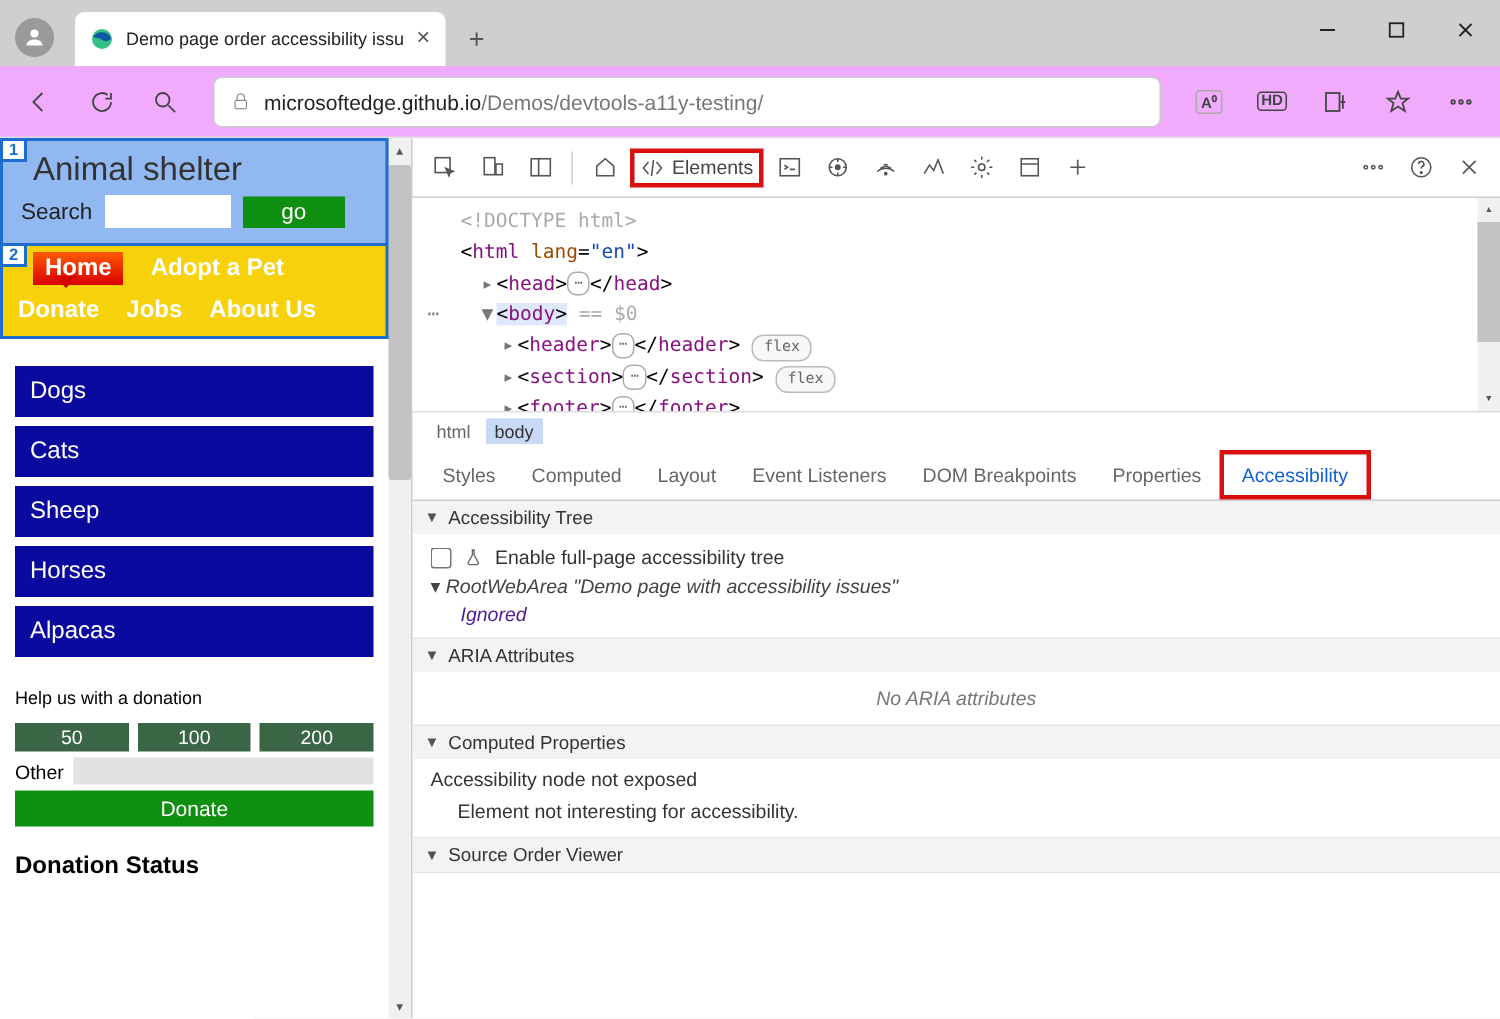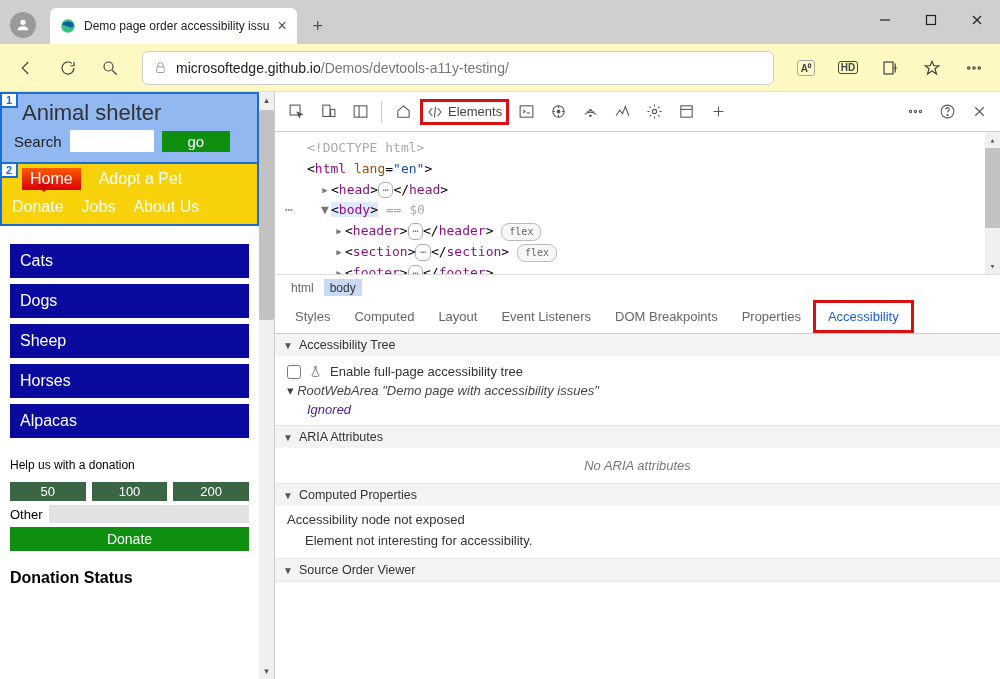--- a/index.html
+++ b/index.html
@@ -11,21 +11,21 @@
 .profile-icon svg { width:16px;height:16px;fill:#fff; }
 .tab { height: 36px; background: #fff; border-radius: 6px 6px 0 0; display: flex; align-items: center; padding: 0 10px; gap: 8px; max-width: 260px; margin-left: 4px; }
 .tab .favicon { width: 16px; height: 16px; }
 .tab-title { font-size: 12px; white-space: nowrap; overflow: hidden; text-overflow: ellipsis; flex: 1; color: #222; }
 .tab-close { font-size: 16px; color: #555; cursor: pointer; }
 .newtab { width: 30px; height: 30px; display: flex; align-items:center; justify-content:center; font-size:18px; color:#555; margin-left:6px; margin-bottom:3px; cursor:pointer; }
 .win-controls { position:absolute; right:0; top:0; display:flex; height:40px; }
 .win-controls div { width:46px; display:flex; align-items:center; justify-content:center; font-size:14px; color:#222; cursor:pointer; }
 .win-controls svg { width:12px; height:12px; stroke:#222; fill:none; stroke-width:1.2; }
 
-.toolbar { height: 48px; background:#fef9c3; display:flex; align-items:center; padding:16px 8px; gap:6px; border-bottom:1px solid #ddd; }
+.toolbar { height: 48px; background:#f0abfc; display:flex; align-items:center; padding:16px 8px; gap:6px; border-bottom:1px solid #ddd; }
 .tbtn { width:36px; height:36px; display:flex; align-items:center; justify-content:center; color:#444; cursor:pointer; border-radius:4px; }
 .tbtn svg { width:18px;height:18px;stroke:#444;fill:none;stroke-width:1.6; }
 .addrbar { flex:1; display:flex; align-items:center; background:#fff; border:1px solid #ccc; border-radius:6px; height:34px; padding:0 10px; gap:8px; margin:0 8px; }
 .addrbar svg { width:15px;height:15px;stroke:#666;fill:none; }
 .url { font-size:14px; color:#777; display:flex; align-items:center; }
 .urlhost { color:#222; }
 
 .content-row { display:flex; height:calc(679px - 44px - 48px); background:#fff; }
 
 
@@ -36,21 +36,21 @@
 
 .page-header { background:#92b8f1; padding:6px 12px 10px; border:2px solid #1c6dd0; position:relative; margin-right:15px; }
 .badge { position:absolute; background:#fff; border:2px solid #1c6dd0; color:#1c6dd0; font-size:11px; font-weight:bold; width:18px; height:16px; display:flex; align-items:center; justify-content:center; top:-2px; left:-2px; }
 .pg-title { font-size:22px; font-weight:400; color:#333; margin-left:8px; }
 .search-row { display:flex; align-items:center; gap:8px; margin-top:4px; }
 .search-label { color:#222; font-size:15px; }
 .search-input { width:84px; height:22px; border:none; background:#fff; }
 .go-btn { background:#0f8f0f; color:#fff; border:none; padding:2px 26px; font-size:15px; cursor:pointer; }
 
 .page-nav { background:#f7d20a; padding:4px 10px 8px; position:relative; border:2px solid #1c6dd0; margin-right:15px; border-top:none; }
-.nav-row { display:flex; gap:18px; align-items:center; }
+.nav-row { display:flex; gap:18px; align-items:center;font-weight:bold; }
 .nav-row span { color:#fff; font-size:16px; cursor:pointer; }
 .nav-home { background:linear-gradient(#ff5a00,#d90000); padding:2px 8px; position:relative; }
 .nav-home::after { content:''; position:absolute; bottom:-10px; left:14px; border:8px solid transparent; border-top-color:#d90000; }
 
 .side-nav { padding:18px 10px 10px; margin-right:15px; }
 .side-item { background:#0a0a9e; color:#fff; padding:8px 10px; font-size:16px; margin-bottom:6px; cursor:pointer; }
 
 .donation { padding:4px 10px; margin-right:15px; }
 .donation h3 { font-size:12px; font-weight:normal; margin-bottom:10px; }
 .don-row { display:flex; gap:6px; margin-bottom:4px; }
@@ -227,22 +227,22 @@
         <span>Adopt a Pet</span>
       </div>
       <div class="nav-row" style="margin-top:8px">
         <span>Donate</span>
         <span>Jobs</span>
         <span>About Us</span>
       </div>
     </div>
 
     <div class="side-nav">
+      <div class="side-item">Dogs</div>
       <div class="side-item">Cats</div>
-      <div class="side-item">Dogs</div>
       <div class="side-item">Sheep</div>
       <div class="side-item">Horses</div>
       <div class="side-item">Alpacas</div>
     </div>
 
     <div class="donation">
       <h3>Help us with a donation</h3>
       <div class="don-row">
         <div class="don-btn">50</div>
         <div class="don-btn">100</div>

